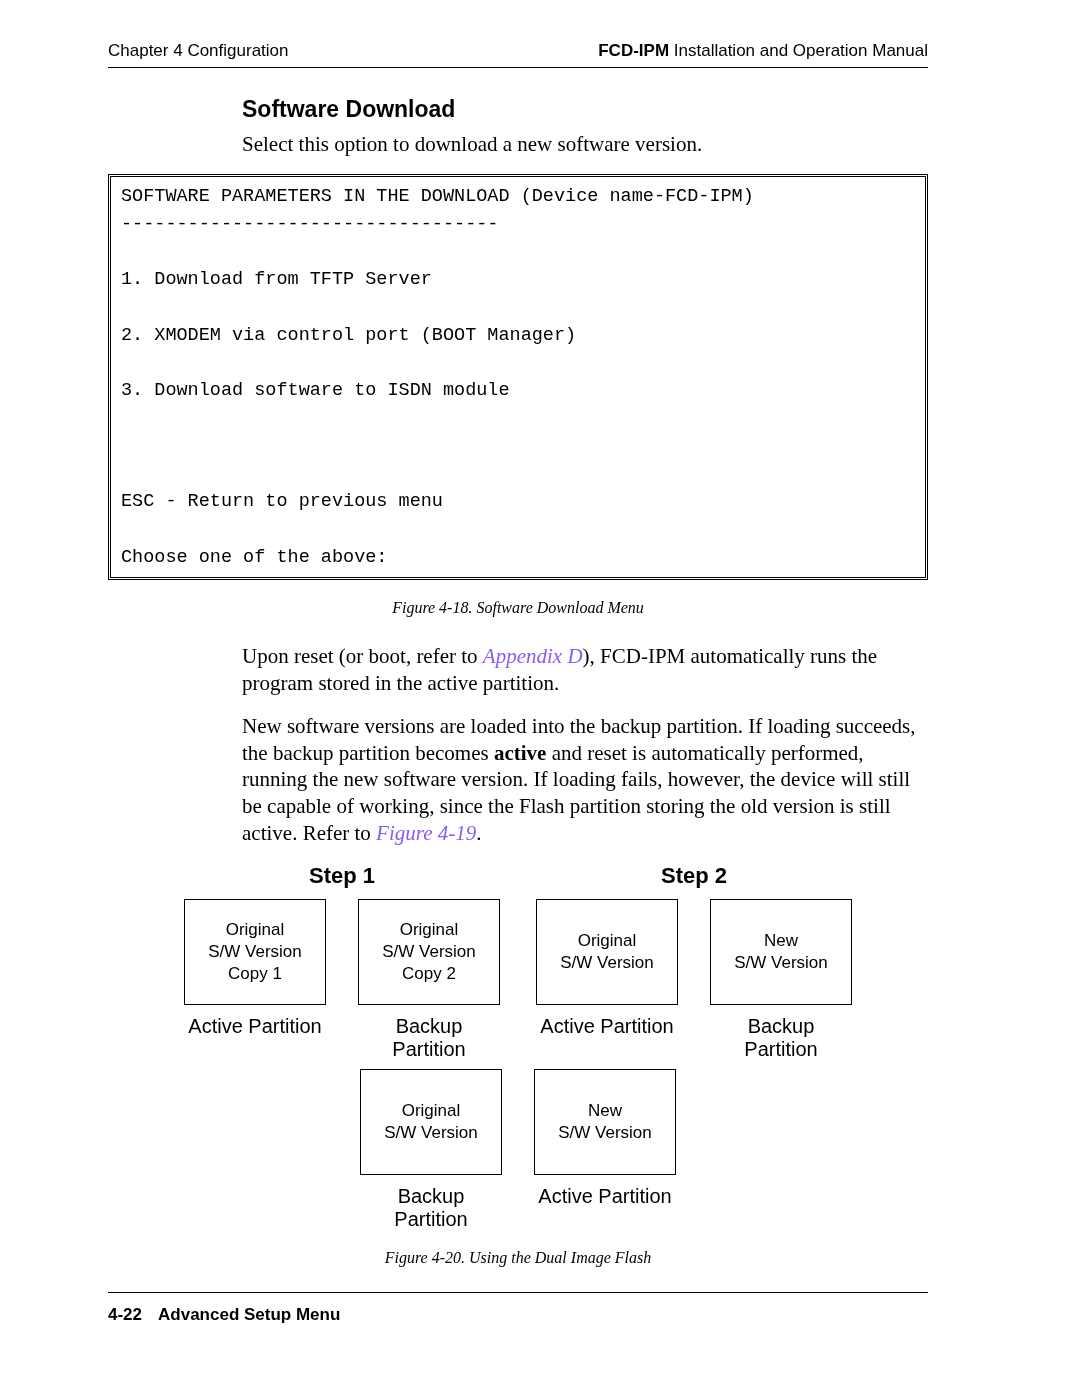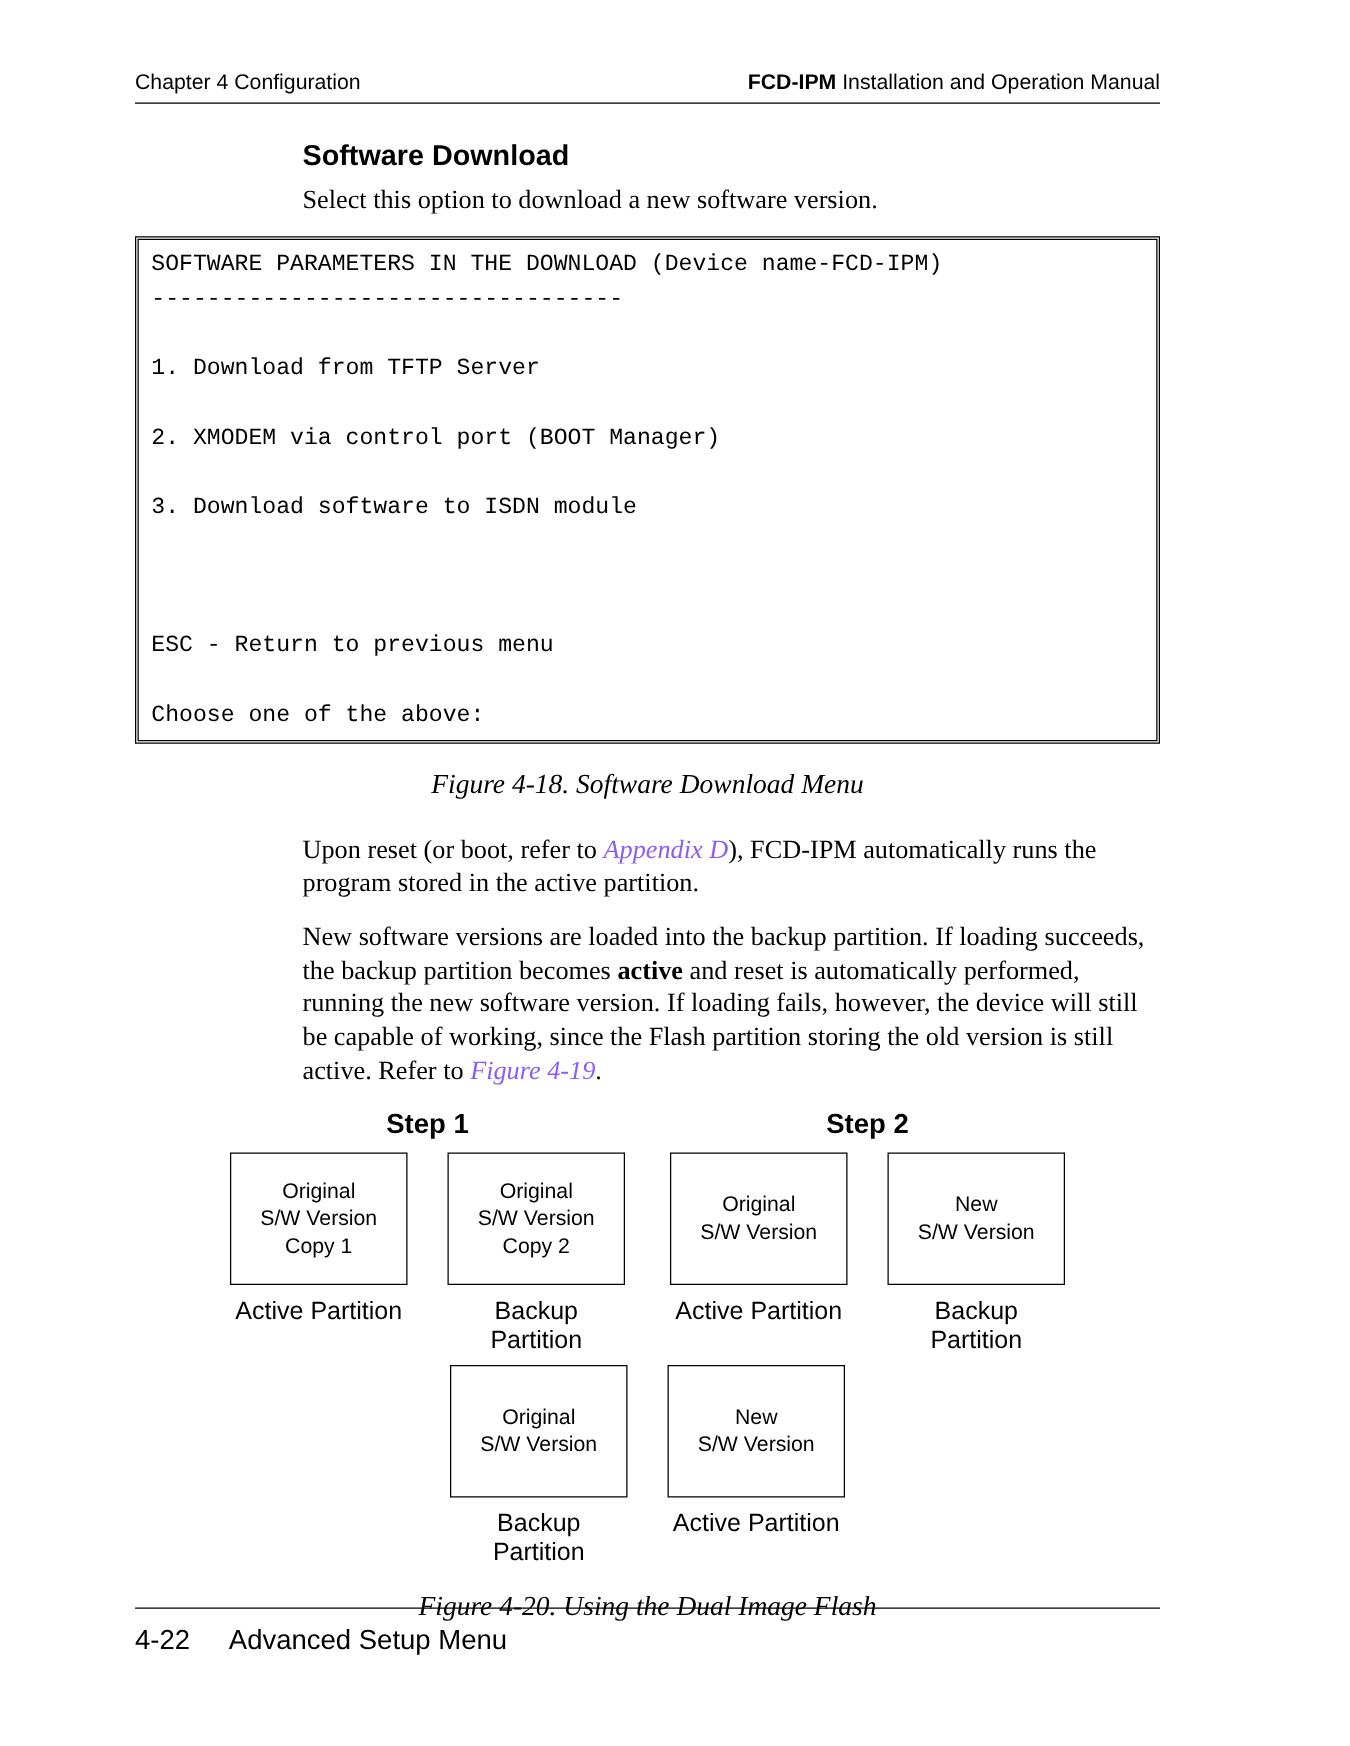--- a/index.html
+++ b/index.html
@@ -7,21 +7,21 @@
     padding: 0;
     background: #fff;
     font-family: "Lucida Sans", "Lucida Grande", "Segoe UI", Arial, sans-serif;
     color: #000;
   }
   .page {
     width: 1036px;
     height: 1397px;
     position: relative;
     box-sizing: border-box;
-    padding: 56px 108px 40px 108px;
+    padding: 41px 108px 40px 108px;
   }
   .header-row {
     display: flex;
     justify-content: space-between;
     font-size: 17px;
     padding-bottom: 6px;
     border-bottom: 1px solid #000;
   }
   .header-right b { font-weight: 700; }
   .content {
@@ -46,21 +46,21 @@
     padding: 6px 10px 6px 10px;
     font-family: Consolas, "Courier New", monospace;
     font-size: 18.5px;
     white-space: pre;
     line-height: 1.5;
   }
   .fig-caption {
     text-align: center;
     font-style: italic;
     font-family: "Times New Roman", Times, serif;
-    font-size: 22px;
+    font-size: 16px;
     margin-top: 14px;
     margin-bottom: 26px;
     margin-left: -134px;
   }
   .para {
     margin: 0 0 16px 0;
   }
   a.link { color: #8b5cf6; text-decoration: none; font-style: italic; }
   b.inline { font-weight: 700; }
   .diagram-wrap {
@@ -113,23 +113,24 @@
     font-family: Arial, Helvetica, sans-serif;
   }
   .footer-line {
     position: absolute;
     left: 108px;
     right: 108px;
     bottom: 72px;
     border-top: 1px solid #000;
     padding-top: 12px;
     display: flex;
-    gap: 31px;
+    gap: 16px;
     font-family: "Lucida Sans", "Segoe UI", Arial, sans-serif;
-    font-size: 22px;
+    font-size: 17px;
+    font-weight: bold;
   }
 </style>
 </head>
 <body>
 
 <div class="page">
 
   <div class="header-row">
     <div>Chapter 4  Configuration</div>
     <div class="header-right">

